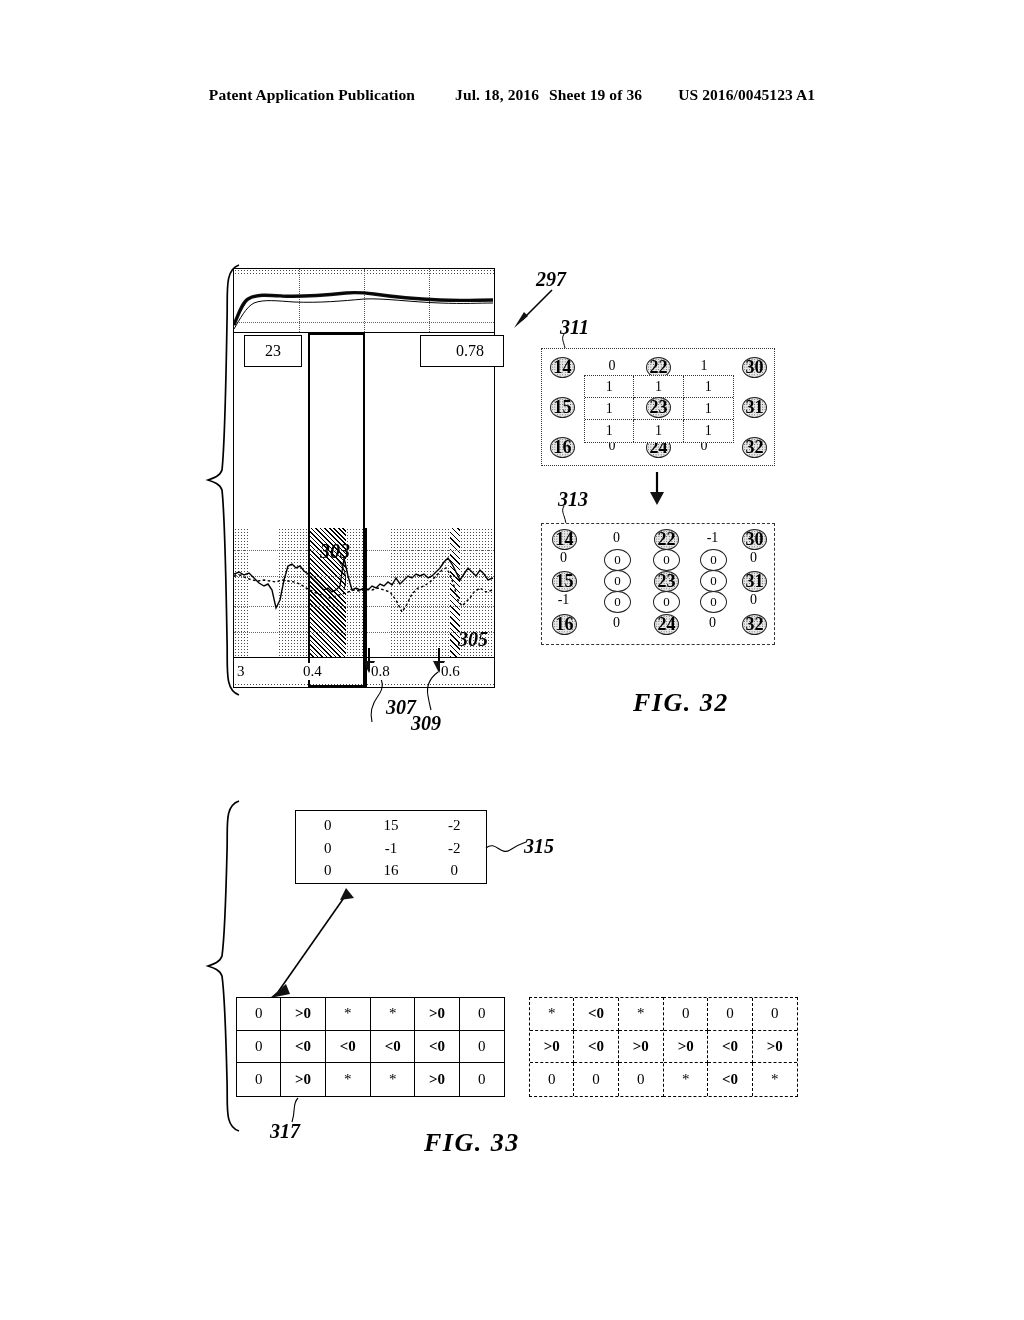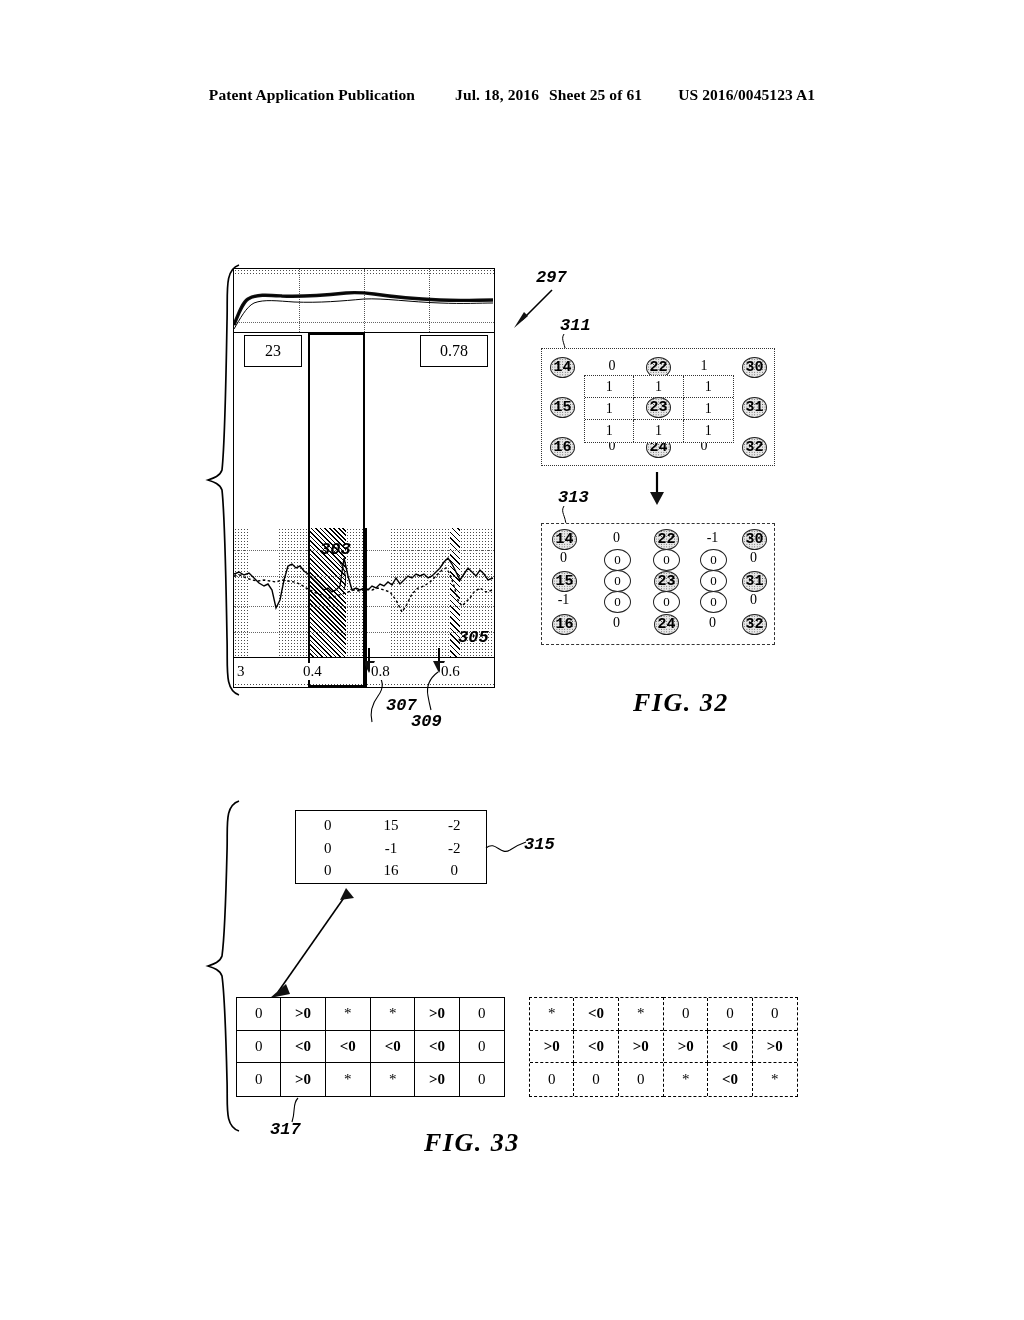--- a/index.html
+++ b/index.html
@@ -12,21 +12,21 @@
        display:flex;justify-content:center;align-items:baseline;
        font-weight:bold;font-size:15.5px;letter-spacing:.1px;}
   .hdr span{white-space:nowrap;}
   .hdr .h1{}
   .hdr .h2{margin-left:40px;}
   .hdr .h3{margin-left:10px;}
   .hdr .h4{margin-left:36px;}
 
   
   .refnum{position:absolute;font-style:italic;font-weight:bold;
-          font-size:17px;font-family:Liberation Mono, monospace;}
+          font-size:20px;font-family:Liberation Serif, serif;}
   .figcap{position:absolute;font-style:italic;font-weight:bold;
           font-size:26px;letter-spacing:1.5px;
           font-family:"Liberation Serif",serif;}
   svg{position:absolute;overflow:visible;}
 
   
   #logpanel{position:absolute;left:233px;top:268px;width:262px;height:420px;
             border:1.6px solid #000;box-sizing:border-box;background:#fff;}
   .trk{position:absolute;left:0;width:100%;box-sizing:border-box;
        border-bottom:1.6px solid #000;overflow:hidden;}
@@ -61,22 +61,22 @@
 
   .axlabel{position:absolute;font-size:15px;z-index:7;background:#fff;
            padding:0 1px;}
 
   
   .mbox{position:absolute;border:1.5px dotted #333;background:#fff;}
   .node{position:absolute;width:23px;height:19px;border-radius:50%;
         border:1.3px solid #222;
         background-image:radial-gradient(#555 .65px,transparent .7px);
         background-size:2.6px 2.6px;background-color:#e8e8e8;
-        font-size:15px;display:flex;align-items:center;
-        justify-content:center;font-weight:bold;font-family:Liberation Mono, monospace;}
+        font-size:18px;display:flex;align-items:center;
+        justify-content:center;font-weight:bold;}
   .onode{position:absolute;width:25px;height:20px;border-radius:50%;
          border:1.3px solid #222;background:#fff;font-size:13px;
          display:flex;align-items:center;justify-content:center;}
   .num{position:absolute;font-size:14px;text-align:center;}
 
   .igrid{position:absolute;border:1.4px dotted #333;
          display:grid;background:#fff;}
   .igrid>div{border-right:1.3px dotted #333;border-bottom:1.3px dotted #333;
         display:flex;align-items:center;justify-content:center;font-size:14px;}
   .igrid>div:nth-child(3n){border-right:none;}
@@ -104,21 +104,21 @@
   .g3 .st{font-size:15px;}
 </style>
 </head>
 <body>
 
 <div class="pg">
 
   <div class="hdr">
     <span class="h1">Patent Application Publication</span>
     <span class="h2">Jul. 18, 2016</span>
-    <span class="h3">Sheet 25 of 61</span>
+    <span class="h3">Sheet 19 of 36</span>
     <span class="h4">US 2016/0045123 A1</span>
   </div>
 
   <svg style="left:198px;top:262px;" width="46" height="436" viewBox="0 0 46 436">
     <path d="M41 3 C26 8 30 30 29 60 C28 120 27 180 24 208
              C22 214 16 216 10 218 C16 220 22 222 24 228
              C27 256 28 316 29 376 C30 406 26 428 41 433" fill="none" stroke="#000" stroke-width="1.7"></path>
   </svg>
 
   <div id="logpanel">
@@ -188,21 +188,21 @@
       <div class="band bd-dot" style="left:0;width:100%;top:auto;bottom:0;height:4px;"></div>
       <div class="vbold" style="left:74px"></div>
       <div class="vbold" style="left:131px"></div>
       <div class="axlabel" style="left:2px;top:5px;">3</div>
       <div class="axlabel" style="left:68px;top:5px;">0.4</div>
       <div class="axlabel" style="left:136px;top:5px;">0.8</div>
       <div class="axlabel" style="left:206px;top:5px;">0.6</div>
     </div>
 
     <div class="valbox" style="left:10px;top:66px;width:56px;height:30px;">23</div>
-    <div class="valbox" style="left:186px;top:66px;width:66px;height:30px;">0.78</div>
+    <div class="valbox" style="left:186px;top:66px;width:66px;height:30px;padding-left:16px;">0.78</div>
 
     <div style="position:absolute;left:74px;top:64px;width:57px;height:354px;
                 border:2.2px solid #000;box-sizing:border-box;z-index:5;"></div>
   </div>
 
   <svg style="left:361px;top:648px;" width="16" height="26" viewBox="0 0 16 26">
     <line x1="8" y1="0" x2="8" y2="15" stroke="#000" stroke-width="2"></line>
     <polygon points="2,13 14,13 8,25" fill="#111"></polygon>
   </svg>
   <svg style="left:431px;top:648px;" width="16" height="26" viewBox="0 0 16 26">

